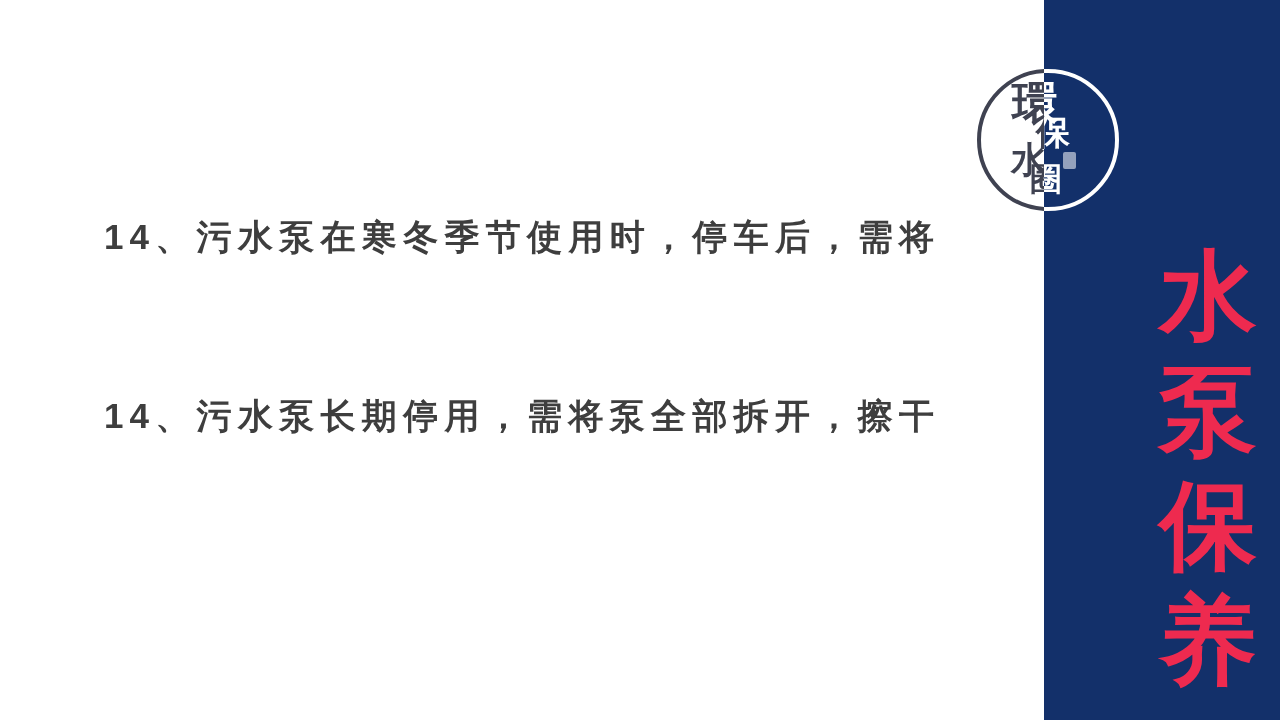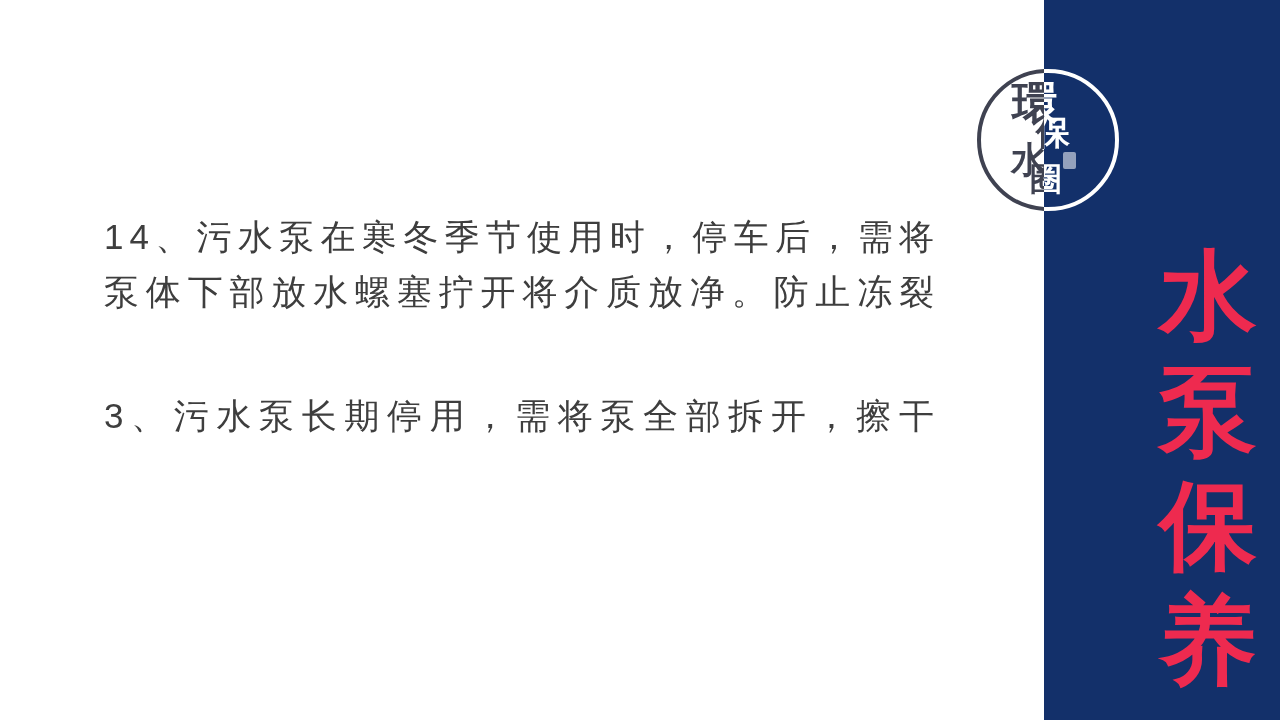--- a/index.html
+++ b/index.html
@@ -7,21 +7,21 @@
     position: relative;
     width: 1280px;
     height: 720px;
     background: #ffffff;
     overflow: hidden;
     font-family: "Liberation Sans", sans-serif;
   }
 
   
   .content { position: absolute; left: 104px; top: 0; width: 836px; }
-  .para { position: absolute; left: 0; width: 836px; color: #3e3e3e; font-size: 35px; font-weight: 400; letter-spacing: 6px; }
+  .para { position: absolute; left: 0; width: 836px; color: #3e3e3e; font-size: 35px; font-weight: 700; letter-spacing: 6px; }
   .para-14 { top: 209px; line-height: 55px; }
   .para-15 { top: 387px; line-height: 58px; }
   .line { white-space: nowrap; }
   .line.fill { white-space: normal; text-align: justify; text-align-last: justify; }
 
   
   .sidebar { position: absolute; left: 1044px; top: 0; width: 236px; height: 720px; background: #13306a; }
   .vtitle { position: absolute; left: 107px; top: 238px; width: 114px; display: flex; flex-direction: column; align-items: center; }
   .vchar { height: 115px; line-height: 115px; font-size: 97px; font-weight: bold; color: #ee2a4f; text-align: center; }
 
@@ -37,24 +37,23 @@
   }
 </style>
 </head>
 <body>
 
 <div class="slide">
 
   <main class="content">
     <div class="para para-14">
       <div class="line fill">14、污水泵在寒冬季节使用时，停车后，需将</div>
-      <div class="line fill">泵体下部放水螺塞拧开将介质放净。防止冻裂</div>
     </div>
     <div class="para para-15">
-      <div class="line fill">3、污水泵长期停用，需将泵全部拆开，擦干</div>
+      <div class="line fill">14、污水泵长期停用，需将泵全部拆开，擦干</div>
     </div>
   </main>
 
   <aside class="sidebar">
     <div class="vtitle">
       <div class="vchar">水</div>
       <div class="vchar">泵</div>
       <div class="vchar">保</div>
       <div class="vchar">养</div>
     </div>

